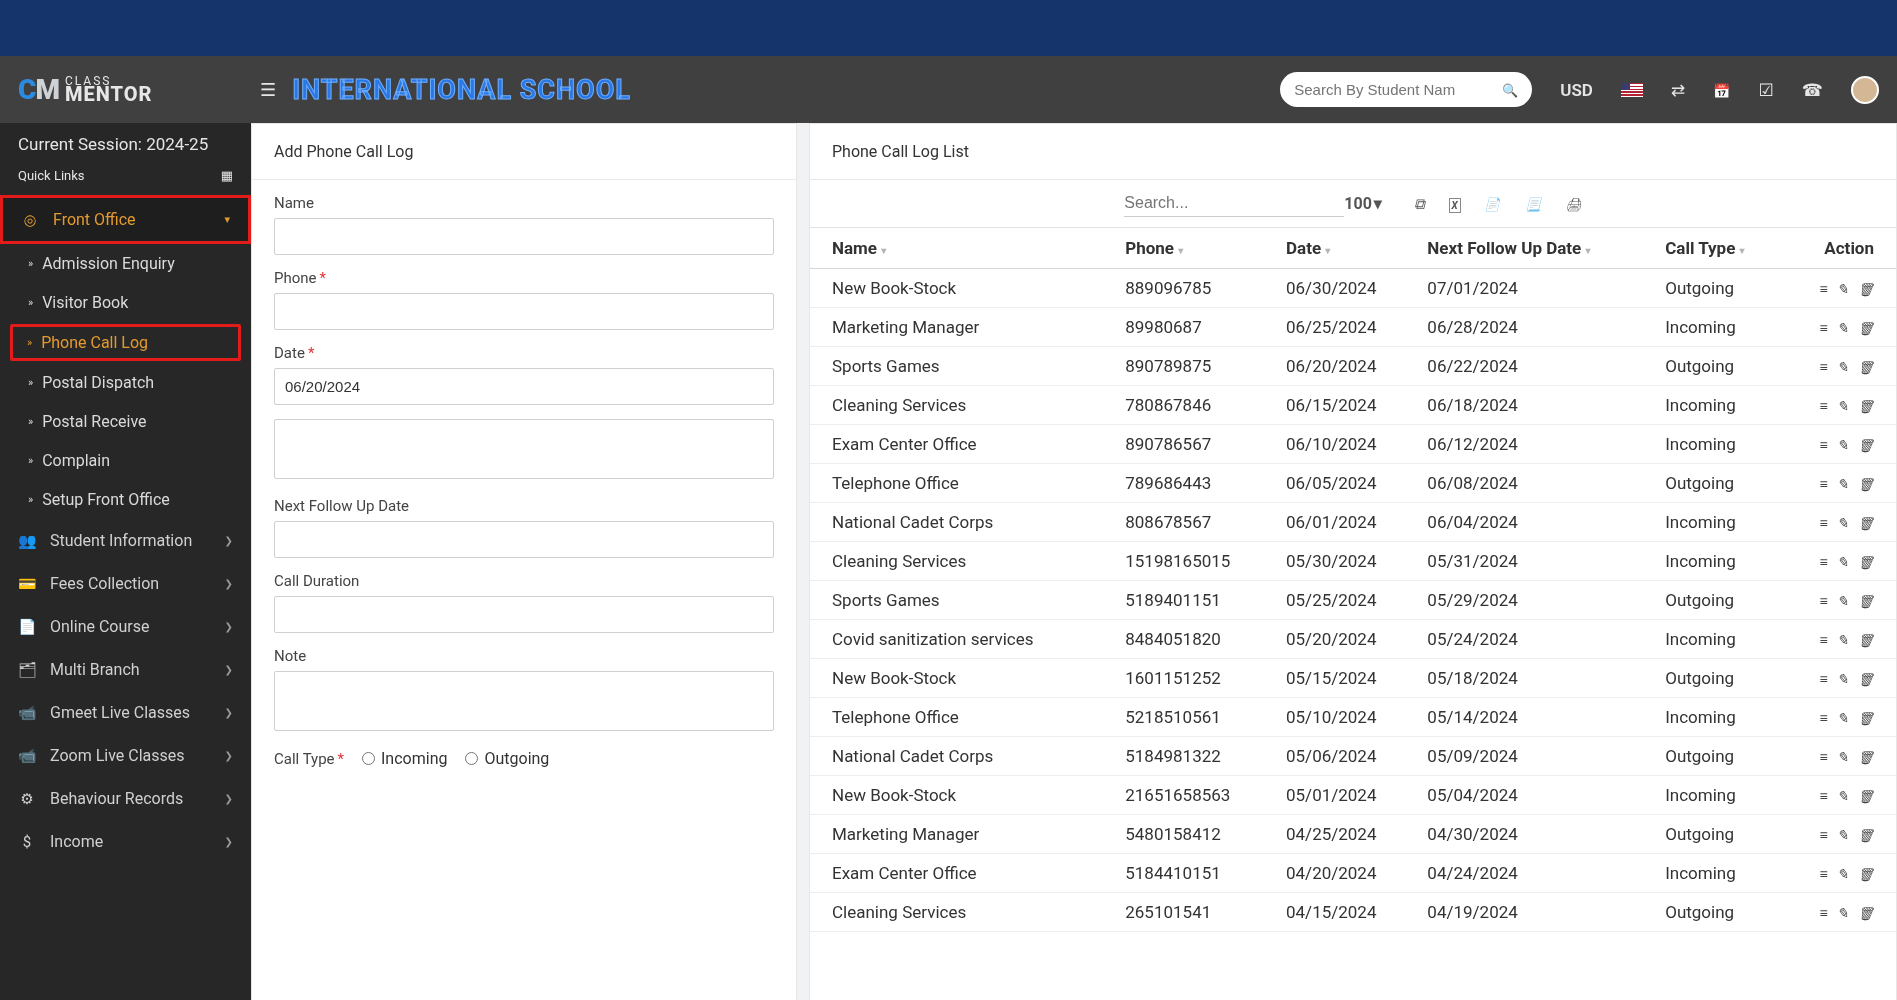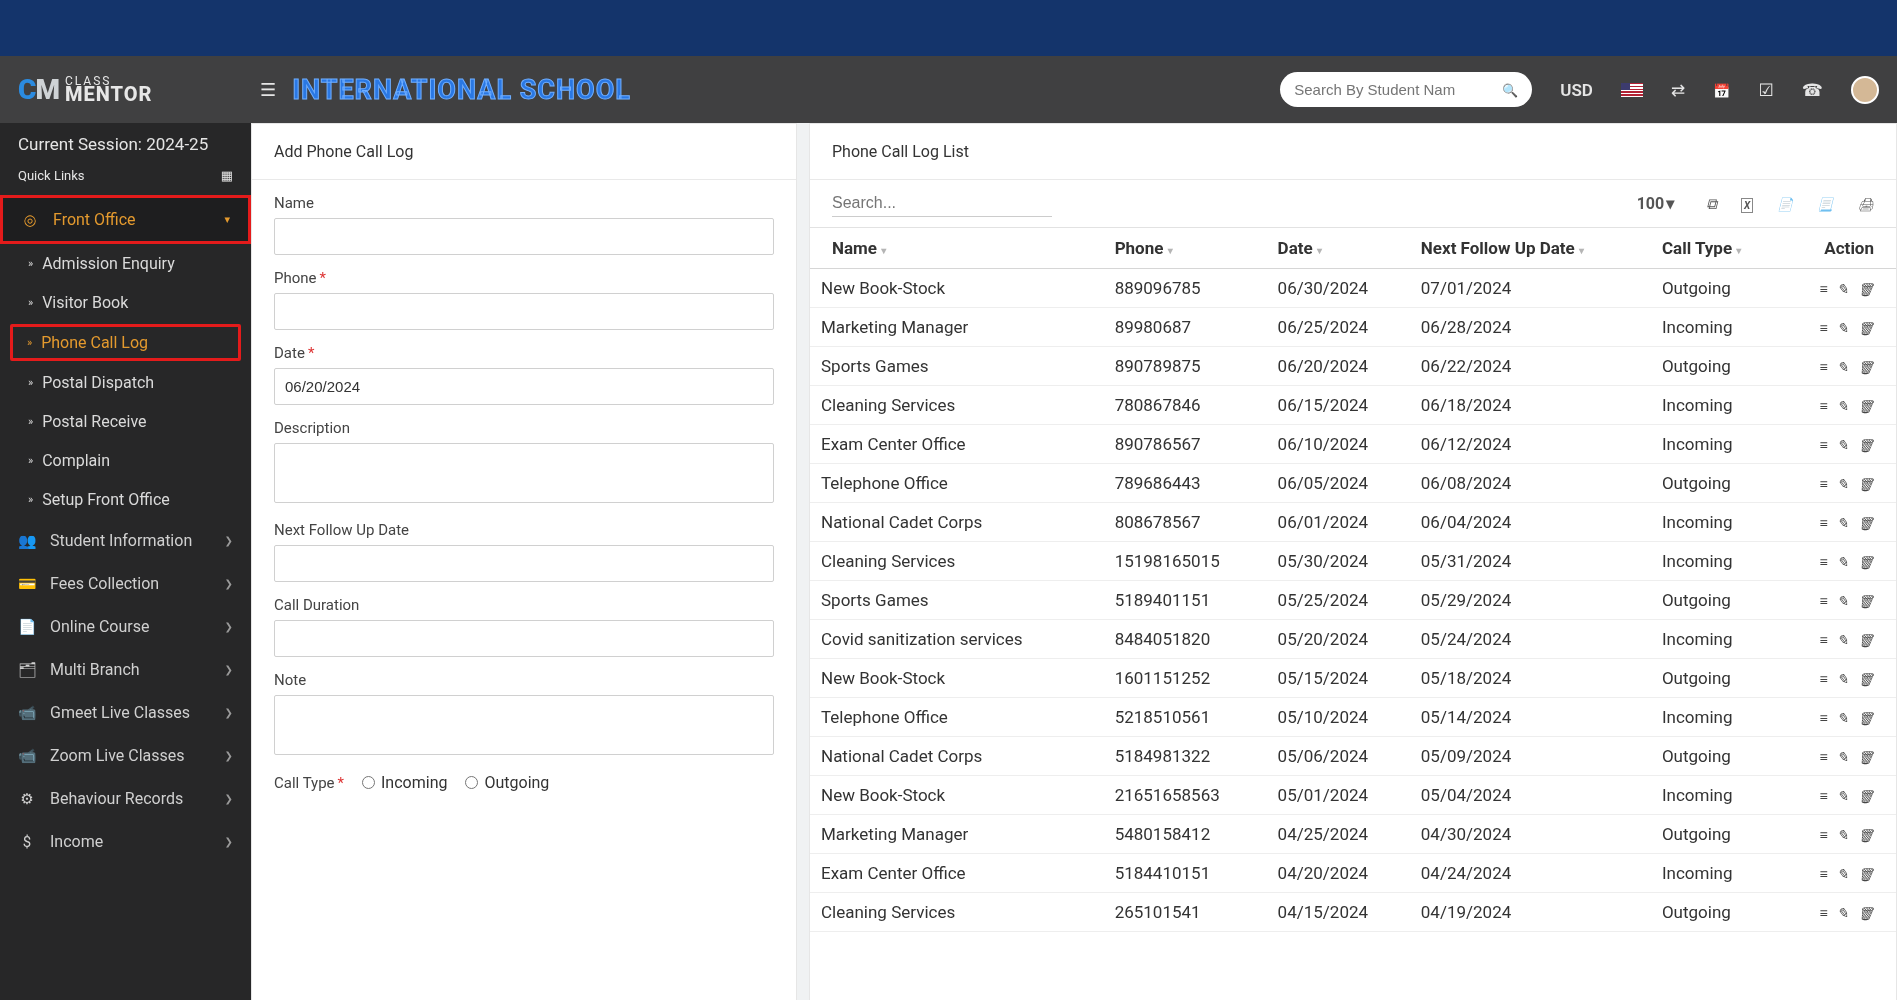--- a/index.html
+++ b/index.html
@@ -41,31 +41,31 @@
 .card-right { flex:1; }
 .card-title { font-size:16px; color:#333; padding:18px 22px; border-bottom:1px solid #e9e9e9; }
 .formbody{ padding:14px 22px 8px; overflow-y:auto; }
 .fgrp{margin-bottom:14px;}
 .flabel{font-size:15px;color:#444;margin-bottom:6px;display:flex;gap:3px;}
 .req{color:#d33;}
 .finput{width:100%;border:1px solid #d0d0d0;height:37px;padding:0 10px;font-size:15px;color:#333;border-radius:2px;}
 .farea{width:100%;border:1px solid #d0d0d0;height:60px;padding:8px 10px;font-size:15px;color:#333;border-radius:2px;resize:none;}
 .radiorow{display:flex;align-items:center;gap:18px;font-size:16px;color:#333;}
 .radiorow label{display:flex;align-items:center;gap:6px;}
-.listhead{display:flex;justify-content:space-between;align-items:center;padding:10px 22px 10px 22px;}
+.listhead{display:flex;justify-content:center;align-items:center;padding:10px 22px 10px 22px;}
 .listhead input{border:none;border-bottom:1px solid #ccc;font-size:16px;padding:4px 0;width:220px;outline:none;color:#666;}
 .exports{display:flex;align-items:center;gap:24px;color:#555;}
 .exports .sel100{font-size:16px;font-weight:700;margin-right:8px;display:flex;align-items:center;gap:2px;}
 .exports i{font-size:15px;cursor:pointer;}
 .tbl{width:100%;border-collapse:collapse;}
 .tbl th{text-align:left;font-size:17px;color:#333;font-weight:700;border-top:1px solid #e2e2e2;border-bottom:1px solid #d6d6d6;padding:10px 8px;}
 .tbl th:first-child{padding-left:22px;}
 .tbl th:last-child{padding-right:22px;text-align:right;}
 .tbl td{font-size:17px;color:#333;border-bottom:1px solid #eee;padding:9px 8px;}
-.tbl td:first-child{padding-left:11px;}
+.tbl td:first-child{padding-left:22px;}
 .tbl td:last-child{padding-right:22px;text-align:right;}
 .sortic{font-size:10px;color:#b5b5b5;}
 .actbtn{display:inline-flex;gap:9px;color:#444;}
 .actbtn i{cursor:pointer;font-size:14px;}
 .footer-band{height:61px;background:#14346b;}
 
 .i-burger::before{content:"\2630";}
 .i-search::before{content:"\1F50D";font-size:13px;}
 .i-swap::before{content:"\21C4";}
 .i-cal::before{content:"\1F4C5";font-size:14px;}
@@ -226,23 +226,21 @@
               <span>Name</span>
             </div><input class="finput" style=""></div>
         <div class="fgrp"><div class="flabel">
               <span>Phone</span>
               <span class="req">*</span>
             </div><input class="finput" style=""></div>
         <div class="fgrp"><div class="flabel">
               <span>Date</span>
               <span class="req">*</span>
             </div><input class="finput" value="06/20/2024" style=""></div>
-        <div class="fgrp"><div class="flabel">
-              <span>Description</span>
-            </div><textarea class="farea" style=""></textarea></div>
+        <div class="fgrp"><textarea class="farea" style=""></textarea></div>
         <div class="fgrp"><div class="flabel">
               <span>Next Follow Up Date</span>
             </div><input class="finput" style=""></div>
         <div class="fgrp"><div class="flabel">
               <span>Call Duration</span>
             </div><input class="finput" style=""></div>
         <div class="fgrp"><div class="flabel">
               <span>Note</span>
             </div><textarea class="farea" style=""></textarea></div>
         <div class="radiorow">

